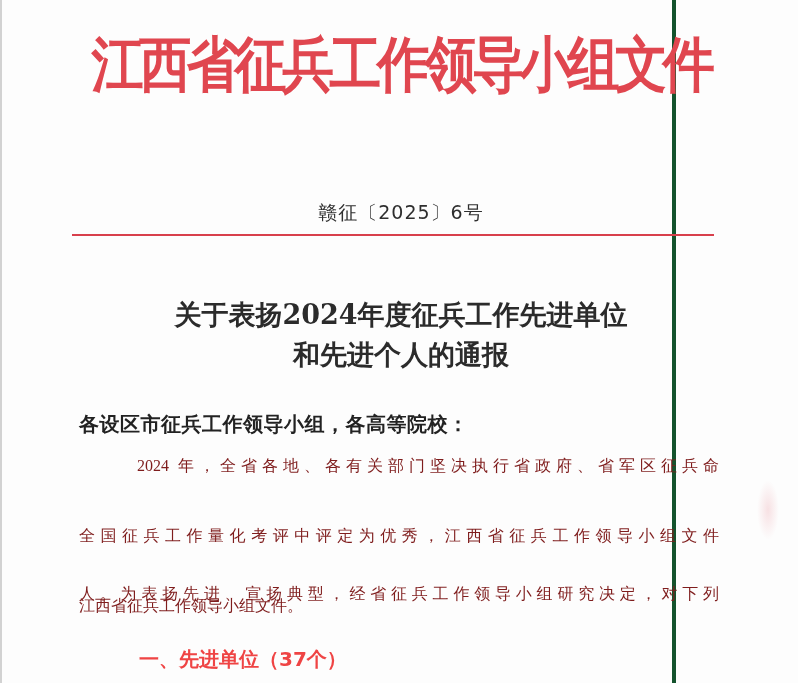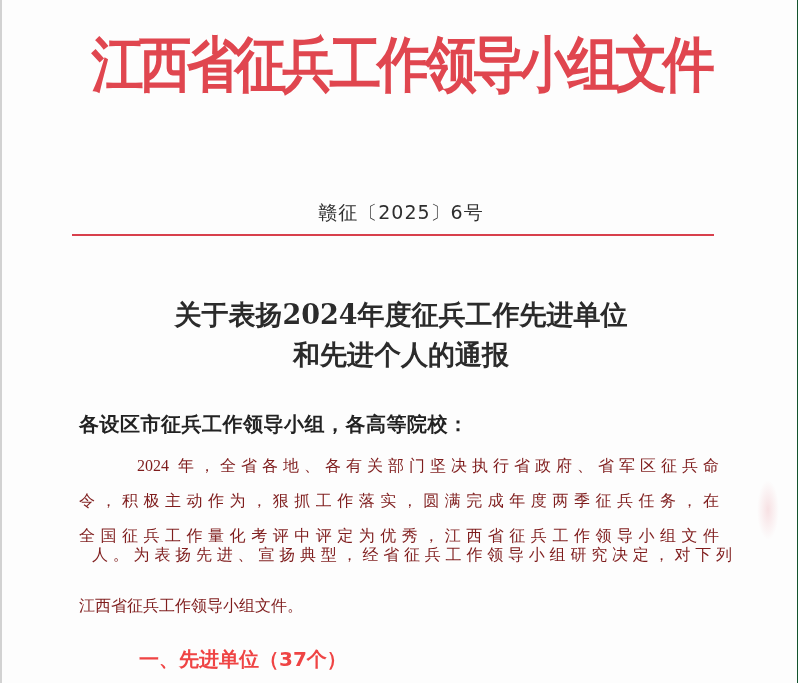--- a/index.html
+++ b/index.html
@@ -5,26 +5,26 @@
   html, body {
     margin: 0;
     padding: 0;
     width: 798px;
     height: 683px;
     overflow: hidden;
     background: #fdfdfd;
   }
   .page {
     position: relative;
-    width: 798px;
+    width: 676px;
     height: 683px;
     background: #fdfdfd;
     box-sizing: border-box;
     border-left: 2px solid #d2d2d2;
-    border-right: 1px solid #14532d;
+    border-right: 4px solid #14532d;
   }
   .doc-header-title {
     position: absolute;
     left: 0;
     top: 24px;
     width: 798px;
     text-align: center;
     color: #e0464f;
     font-family: "DejaVu Serif", "Liberation Serif", serif;
     font-weight: bold;
@@ -126,21 +126,20 @@
   <div class="doc-number">赣征〔2025〕6号</div>
 
   <div class="red-rule"></div>
 
   <div class="notice-title l1">关于表扬2024年度征兵工作先进单位</div>
   <div class="notice-title l2">和先进个人的通报</div>
 
   <div class="salutation">各设区市征兵工作领导小组，各高等院校：</div>
 
   <div class="body-line indent" style="top:456px;">2024 年，全省各地、各有关部门坚决执行省政府、省军区征兵命</div>
-  <div class="body-line" style="top:491px;">令，积极主动作为，狠抓工作落实，圆满完成年度两季征兵任务，在</div>
   <div class="body-line" style="top:526px;">全国征兵工作量化考评中评定为优秀，江西省征兵工作领导小组文件</div>
-  <div class="body-line" style="top:545px;margin-left:13px;">人。为表扬先进、宣扬典型，经省征兵工作领导小组研究决定，对下列</div>
+  <div class="body-line" style="top:584px;">人。为表扬先进、宣扬典型，经省征兵工作领导小组研究决定，对下列</div>
   <div class="body-line last" style="top:596px;">江西省征兵工作领导小组文件。</div>
 
   <div class="section-heading">一、先进单位（37个）</div>
 
   <div class="seal-artifact"></div>
 </div>
 
 </body></html>

